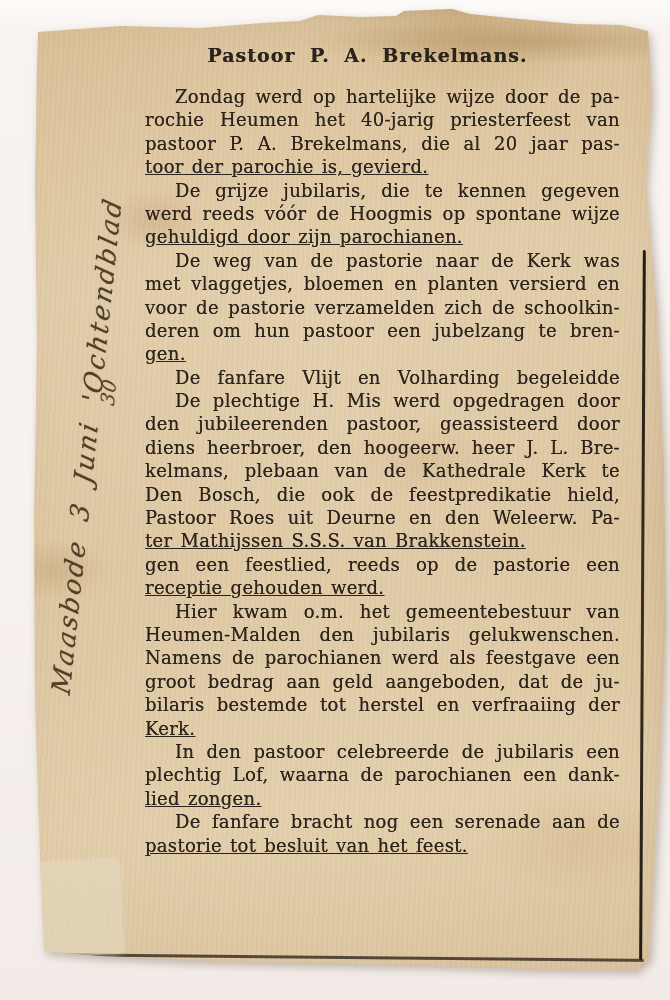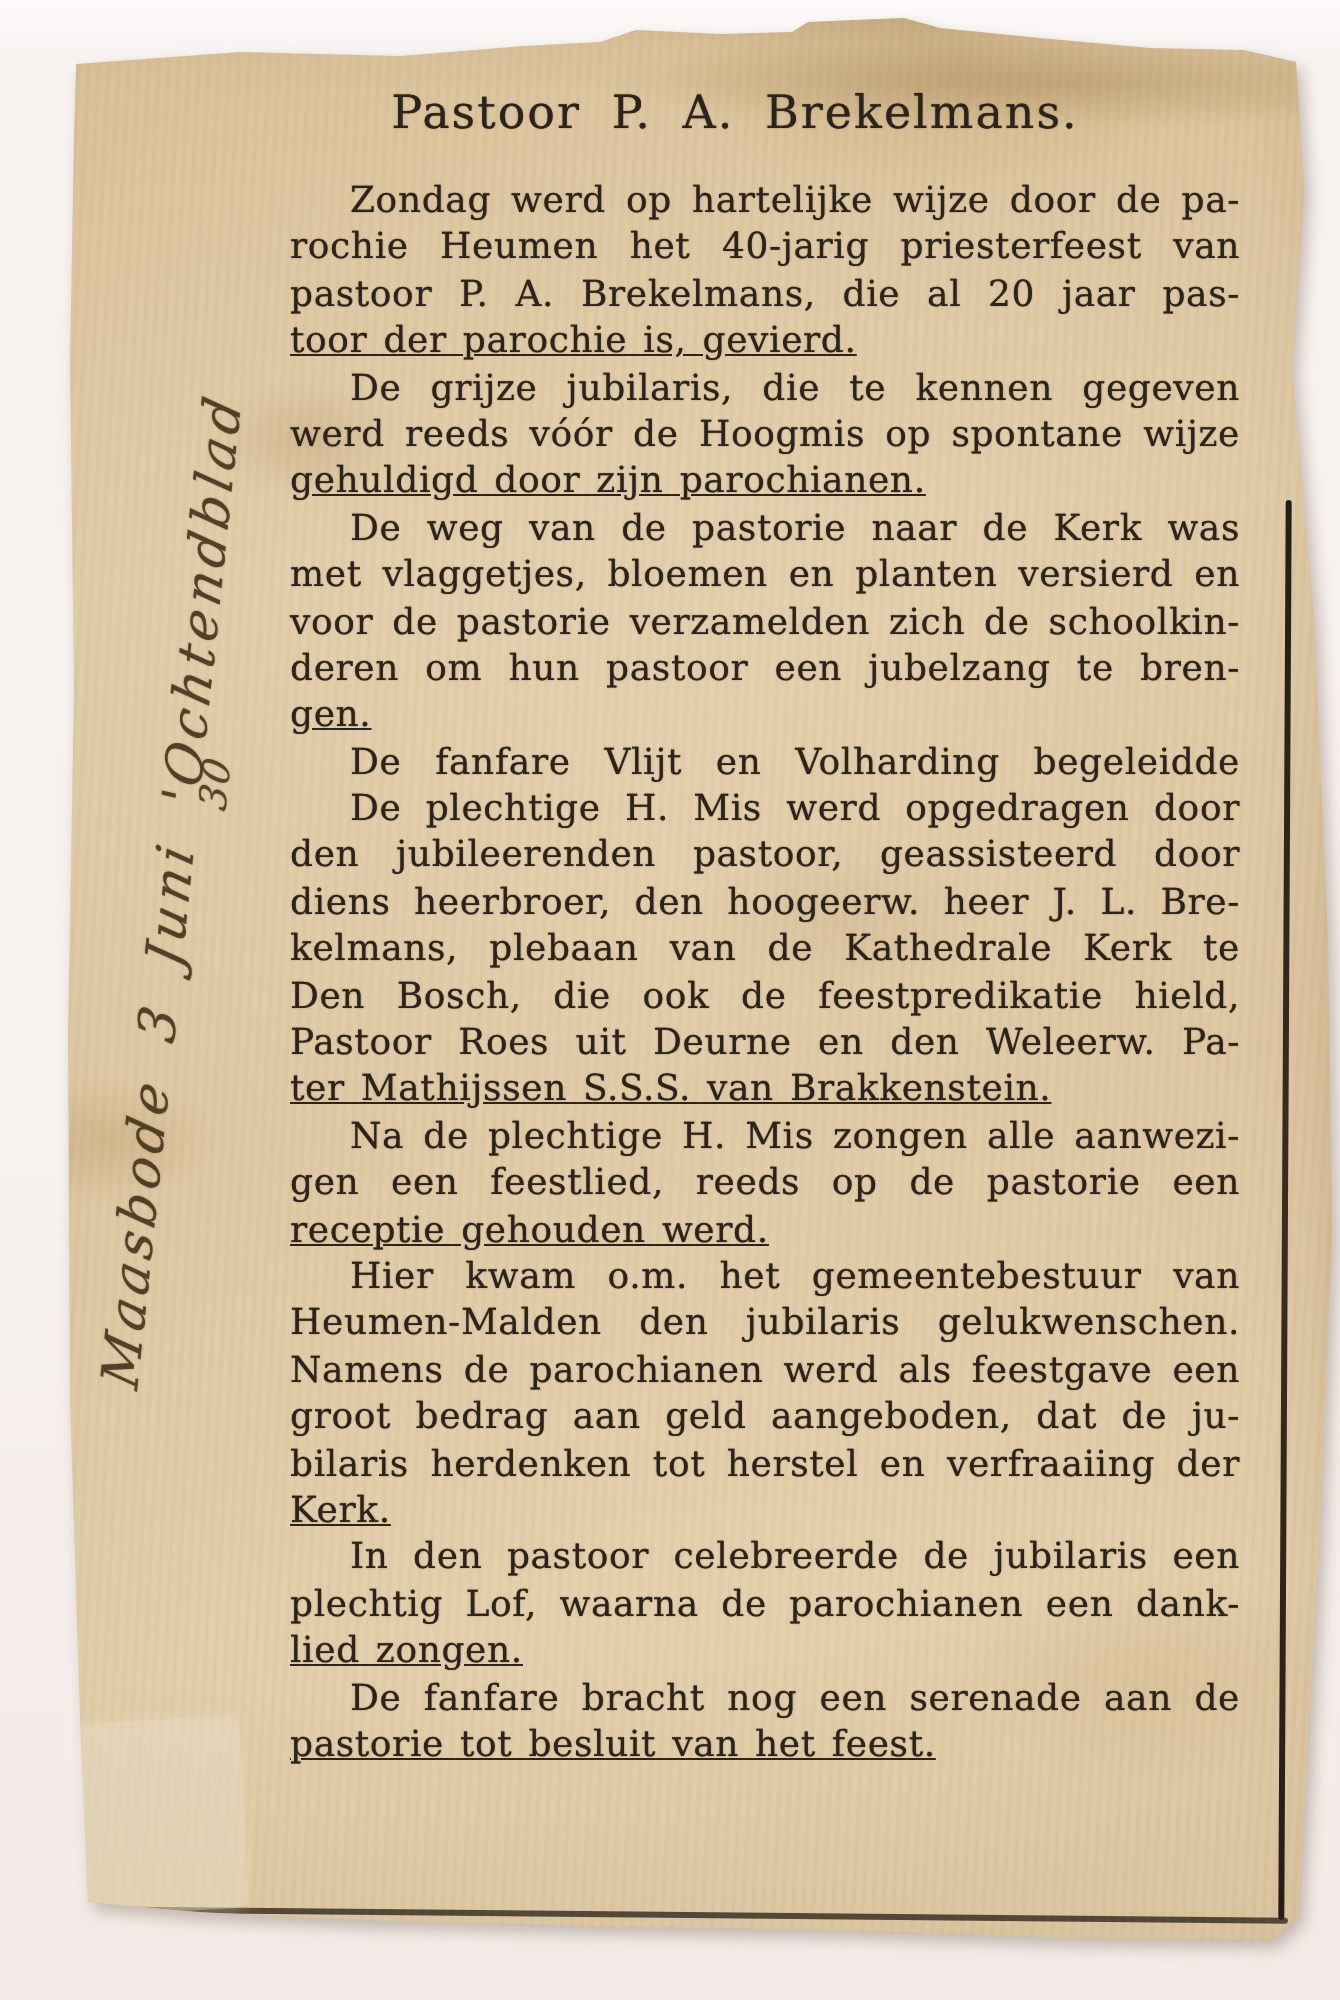--- a/index.html
+++ b/index.html
@@ -62,21 +62,21 @@
     background:rgba(230,218,194,0.55);border-radius:6px;transform:rotate(-3deg);
     box-shadow:0 0 8px rgba(230,218,194,0.5);
   }
   
   article{
     position:absolute;left:145px;top:44px;width:475px;
     color:var(--ink,#2c241c);
   }
   h1{
     margin:0 0 19px 0;padding-right:30px;
-    font-size:23px;font-weight:normal;text-align:center;
+    font-size:19px;font-weight:bold;text-align:center;
     letter-spacing:1px;word-spacing:7px;
     text-shadow:0 0 0.6px rgba(44,36,28,0.85);
   }
   .paragraph{margin:0;}
   .line{
     font-size:18px;line-height:23.4px;height:23.4px;
     letter-spacing:0.3px;word-spacing:2px;
     text-align:justify;text-align-last:justify;
     white-space:normal;overflow:visible;
     text-shadow:0 0 0.6px rgba(44,36,28,0.8);
@@ -142,30 +142,29 @@
             <div class="paragraph">
               <div class="line first">De plechtige H. Mis werd opgedragen door</div>
               <div class="line">den jubileerenden pastoor, geassisteerd door</div>
               <div class="line">diens heerbroer, den hoogeerw. heer J. L. Bre-</div>
               <div class="line">kelmans, plebaan van de Kathedrale Kerk te</div>
               <div class="line">Den Bosch, die ook de feestpredikatie hield,</div>
               <div class="line">Pastoor Roes uit Deurne en den Weleerw. Pa-</div>
               <div class="line last">ter Mathijssen S.S.S. van Brakkenstein.</div>
             </div>
             <div class="paragraph">
-              <div class="line first">Na de plechtige H. Mis zongen alle aanwezi-</div>
               <div class="line">gen een feestlied, reeds op de pastorie een</div>
               <div class="line last">receptie gehouden werd.</div>
             </div>
             <div class="paragraph">
               <div class="line first">Hier kwam o.m. het gemeentebestuur van</div>
               <div class="line">Heumen-Malden den jubilaris gelukwenschen.</div>
               <div class="line">Namens de parochianen werd als feestgave een</div>
               <div class="line">groot bedrag aan geld aangeboden, dat de ju-</div>
-              <div class="line">bilaris herdenken tot herstel en verfraaiing der</div>
+              <div class="line">bilaris bestemde tot herstel en verfraaiing der</div>
               <div class="line last">Kerk.</div>
             </div>
             <div class="paragraph">
               <div class="line first">In den pastoor celebreerde de jubilaris een</div>
               <div class="line">plechtig Lof, waarna de parochianen een dank-</div>
               <div class="line last">lied zongen.</div>
             </div>
             <div class="paragraph">
               <div class="line first">De fanfare bracht nog een serenade aan de</div>
               <div class="line last">pastorie tot besluit van het feest.</div>

